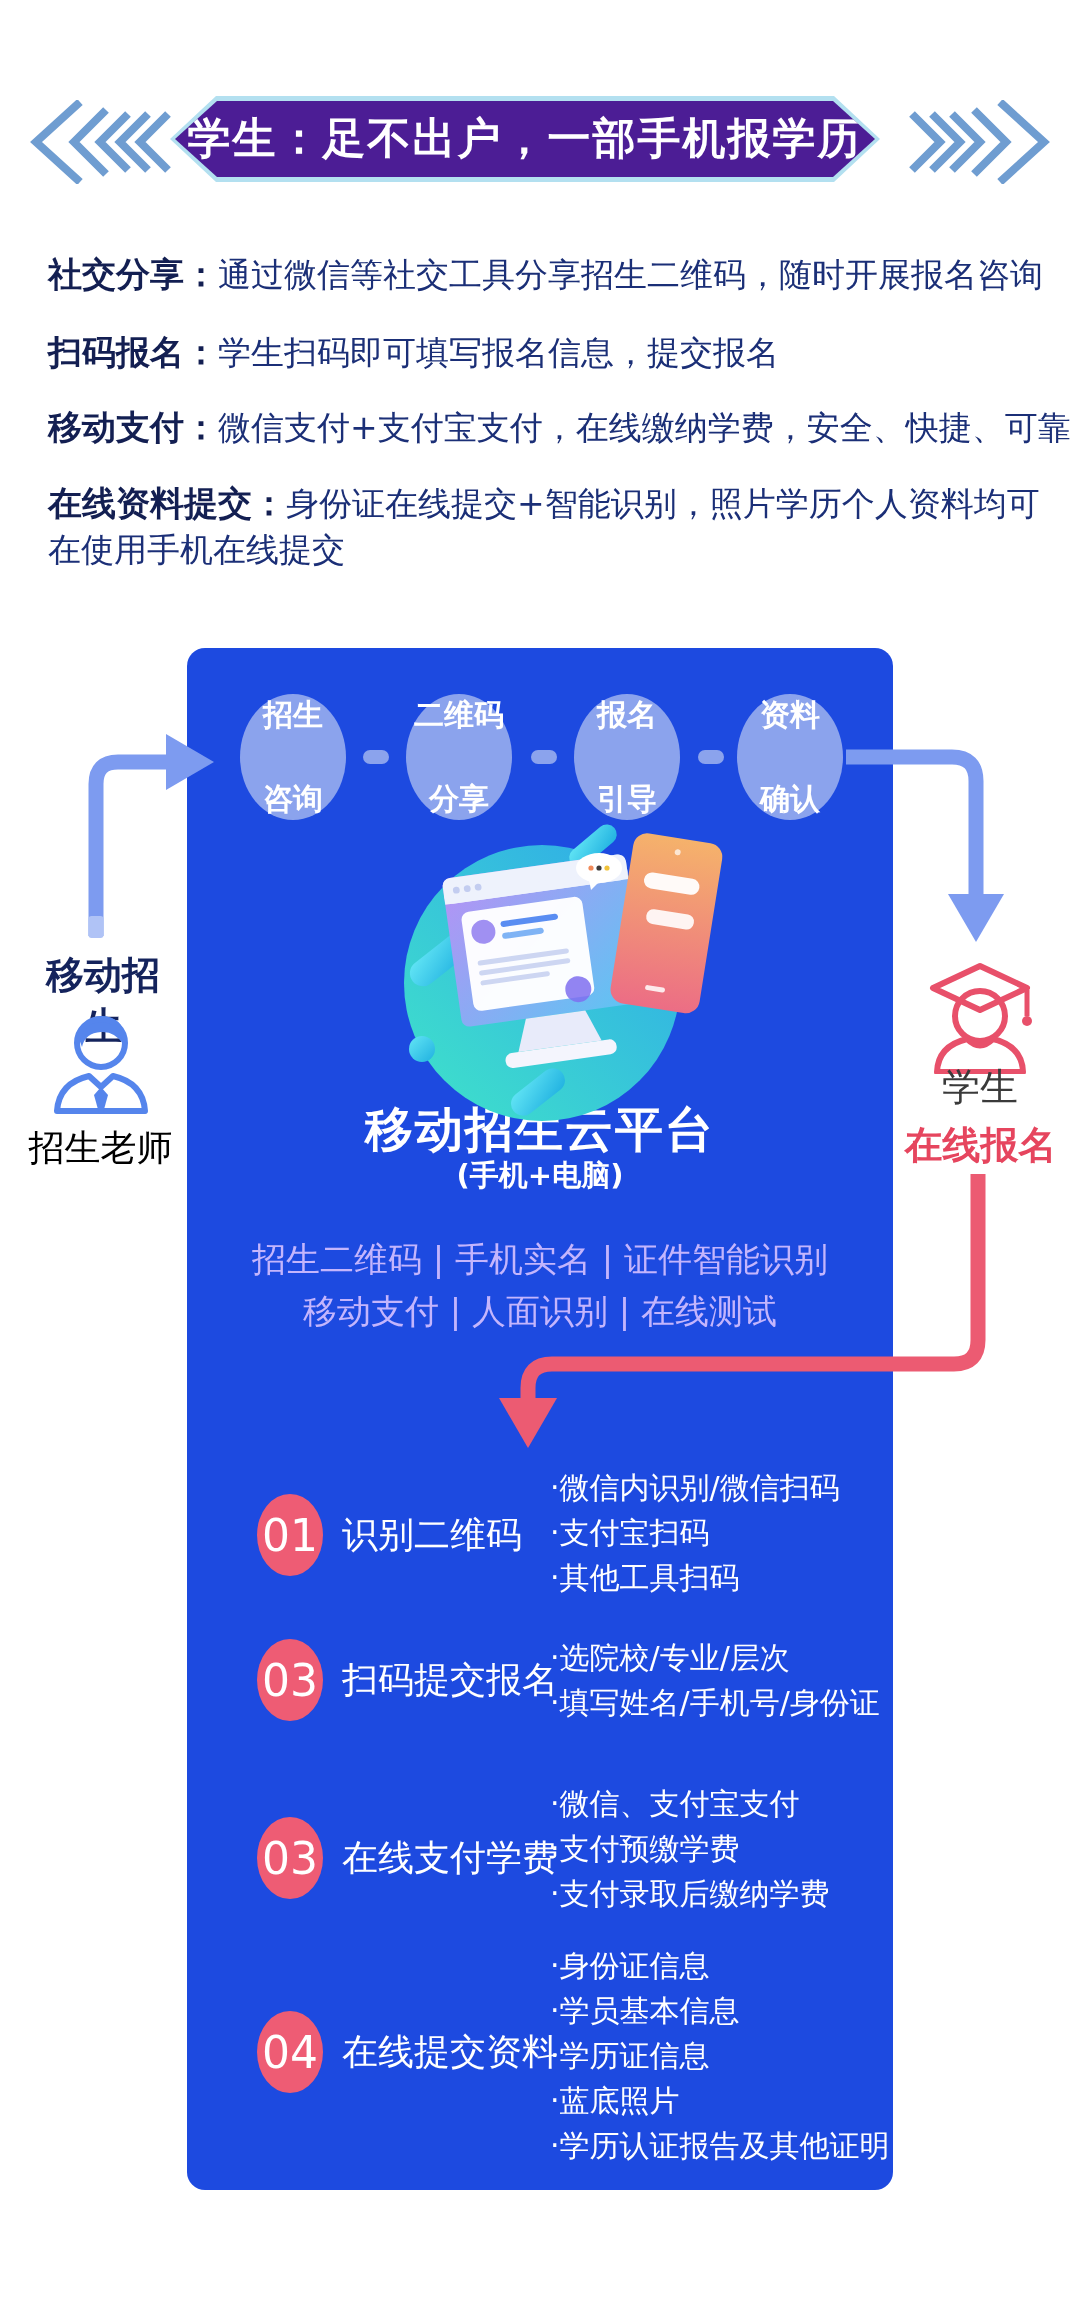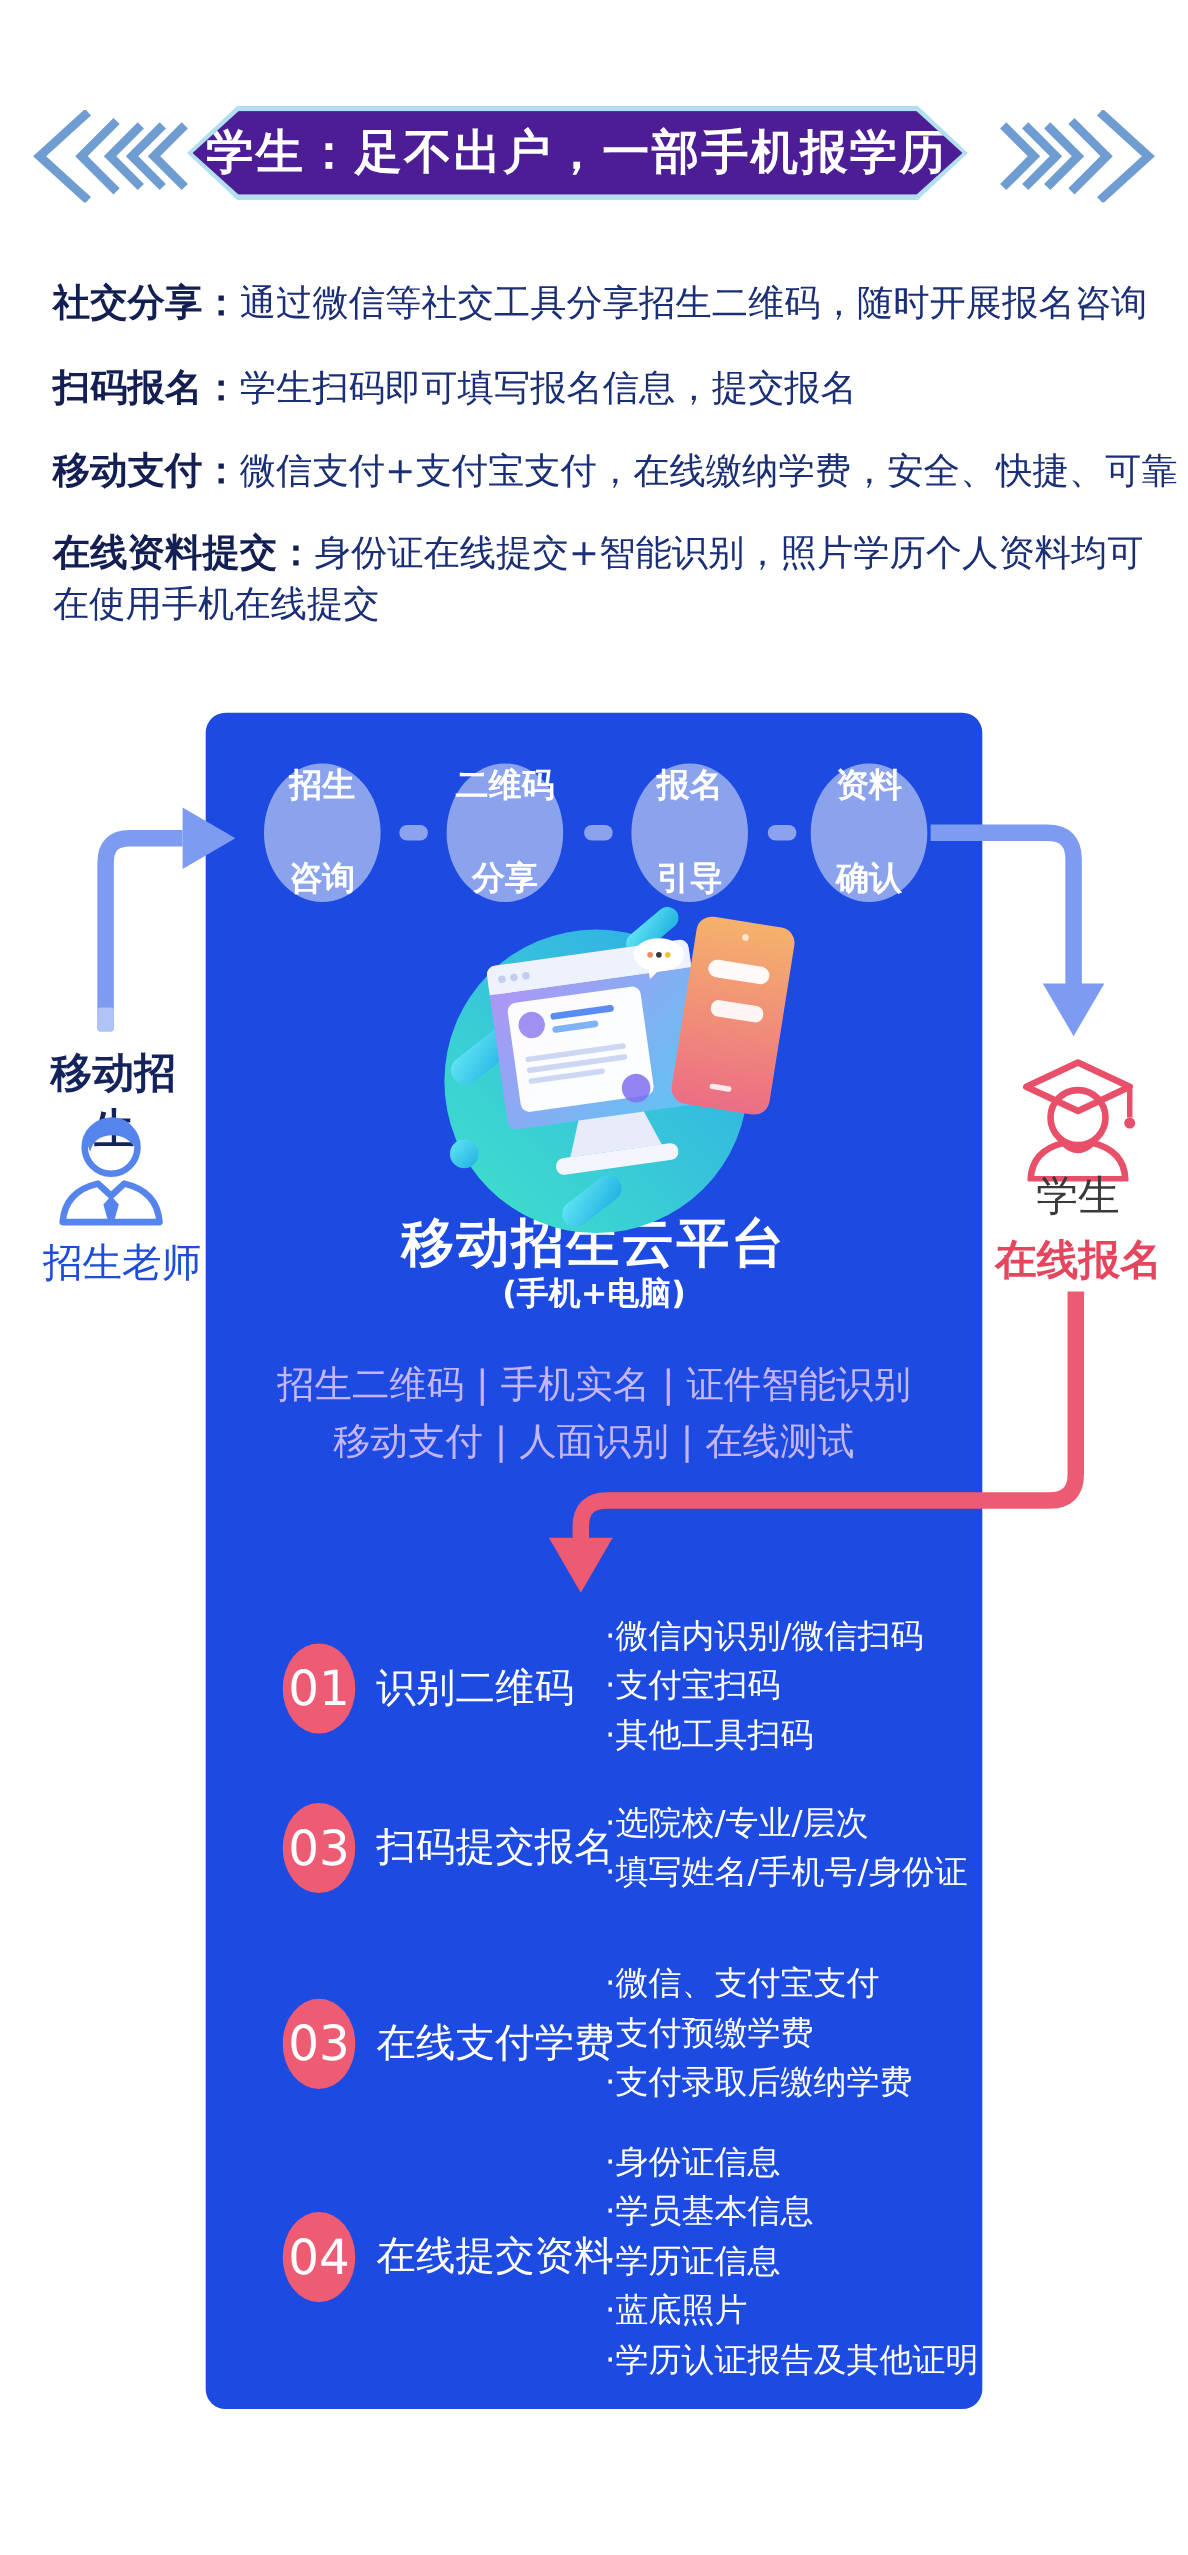--- a/index.html
+++ b/index.html
@@ -36,22 +36,22 @@
          line-height:52px;font-weight:500;}
 
   .pnum{position:absolute;left:70px;width:66px;height:82px;border-radius:50%;background:#ee5c74;
         color:#fff;display:flex;align-items:center;justify-content:center;font-size:44px;}
   .ptitle{position:absolute;left:155px;color:#fff;font-size:36px;font-weight:500;line-height:40px;white-space:nowrap;}
   .pbullets{position:absolute;left:363px;color:#fff;font-size:30px;line-height:45px;white-space:nowrap;}
 
   
   .actor-title{position:absolute;left:28px;top:950px;width:150px;text-align:center;font-size:38px;
                font-weight:700;color:#14235c;z-index:2;}
-  .actor-name{position:absolute;left:18px;top:1124px;width:165px;text-align:right;font-size:36px;
-              color:#1d4ed8;z-index:2;}
+  .actor-name{position:absolute;left:18px;top:1124px;width:165px;text-align:center;font-size:36px;
+              color:#000000;z-index:2;}
   .student-name{position:absolute;left:920px;top:1062px;width:120px;text-align:center;font-size:38px;
                 color:#3a3a3a;z-index:2;}
   .student-action{position:absolute;left:898px;top:1120px;width:165px;text-align:center;font-size:38px;
                   font-weight:700;color:#e6455e;z-index:2;}
   .icon-abs{position:absolute;z-index:2;}
 
   .overlay{position:absolute;left:0;top:0;width:1080px;height:2323px;pointer-events:none;z-index:6;}
 </style>
 </head>
 <body>

